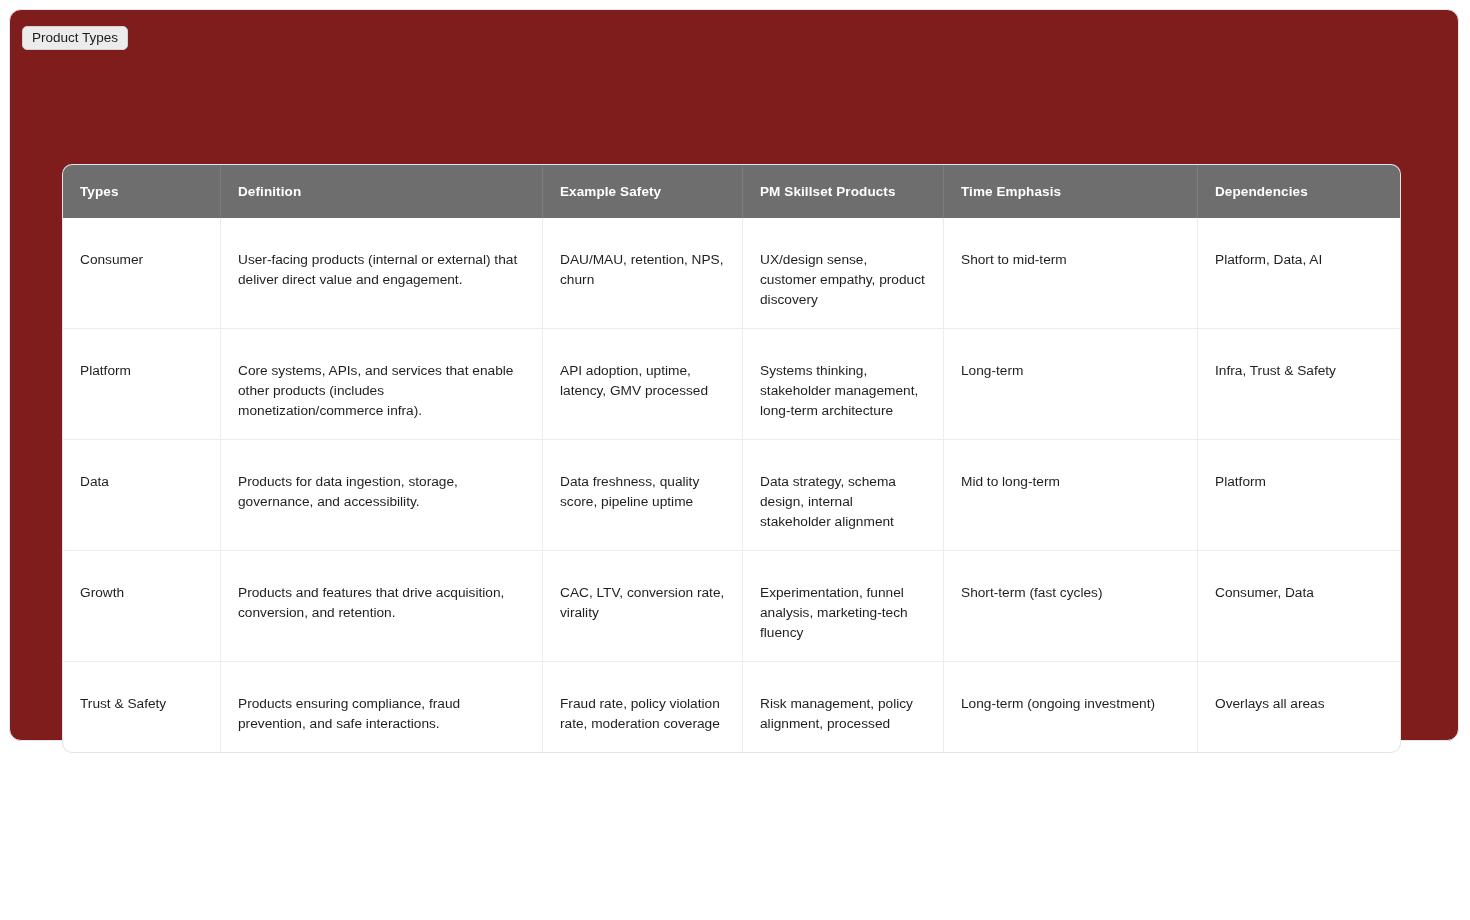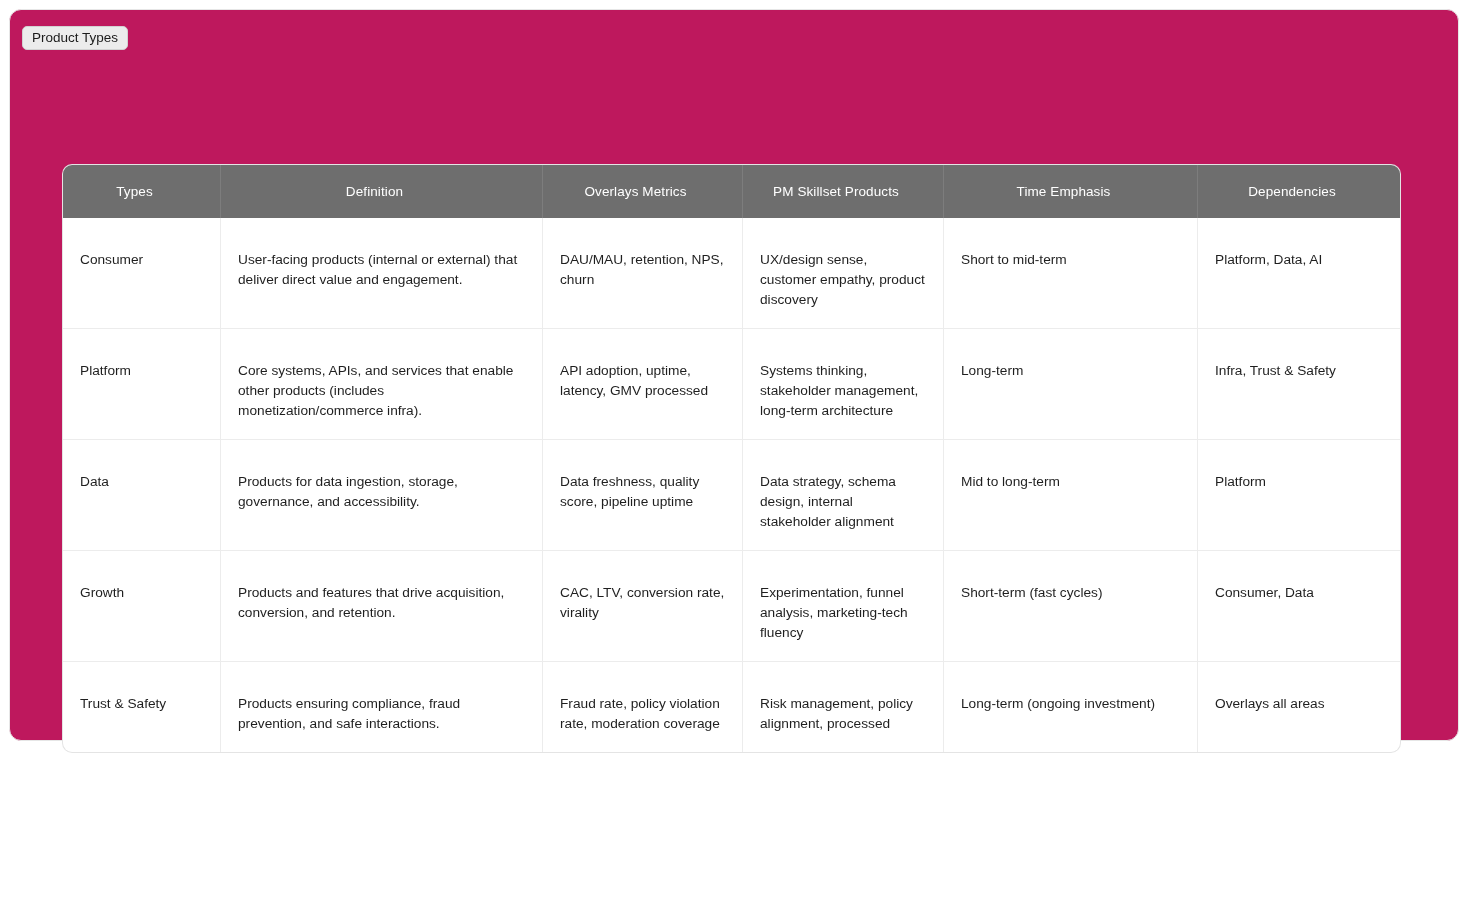--- a/index.html
+++ b/index.html
@@ -17,21 +17,21 @@
 
   .page-frame {
     position: absolute;
     left: 9px;
     top: 9px;
     width: 1450px;
     height: 732px;
     box-sizing: border-box;
     border: 1px solid #e6e6e6;
     border-radius: 12px;
-    background: #be185d;
+    background: #7f1d1d;
   }
 
   .tab-chip {
     position: absolute;
     left: 12px;
     top: 16px;
     height: 22px;
     display: flex;
     align-items: center;
     padding: 0 9px;
@@ -66,22 +66,22 @@
   table.product-table col.c1 { width: 322px; }
   table.product-table col.c2 { width: 200px; }
   table.product-table col.c3 { width: 201px; }
   table.product-table col.c4 { width: 254px; }
   table.product-table col.c5 { width: 202px; }
 
   thead th {
     background: #6e6e6e;
     color: #ffffff;
     font-size: 13.5px;
-    font-weight: 400;
-    text-align: center;
+    font-weight: 700;
+    text-align: left;
     padding: 19px 31px 19px 17px;
     vertical-align: middle;
     border-right: 1px solid #7d7d7d;
     letter-spacing: 0.1px;
     white-space: nowrap;
   }
   thead th:last-child { border-right: none; }
 
   tbody td {
     font-size: 13.7px;
@@ -116,21 +116,21 @@
           <col class="c1">
           <col class="c2">
           <col class="c3">
           <col class="c4">
           <col class="c5">
       </colgroup>
       <thead>
         <tr>
           <th>Types</th>
           <th>Definition</th>
-          <th>Overlays Metrics</th>
+          <th>Example Safety</th>
           <th>PM Skillset Products</th>
           <th>Time Emphasis</th>
           <th>Dependencies</th>
         </tr>
       </thead>
       <tbody>
         <tr class="row-tall">
           <td class="cell-type">Consumer</td>
           <td>User-facing products (internal or external) that deliver direct value and engagement.</td>
           <td>DAU/MAU, retention, NPS, churn</td>

